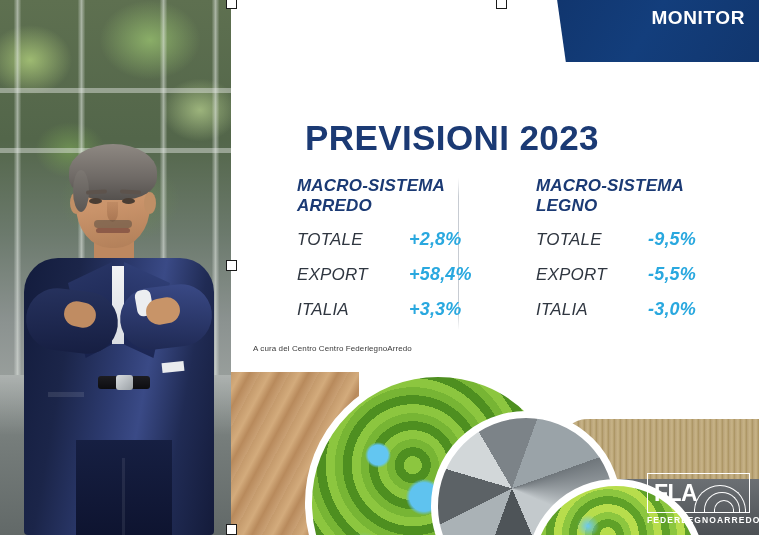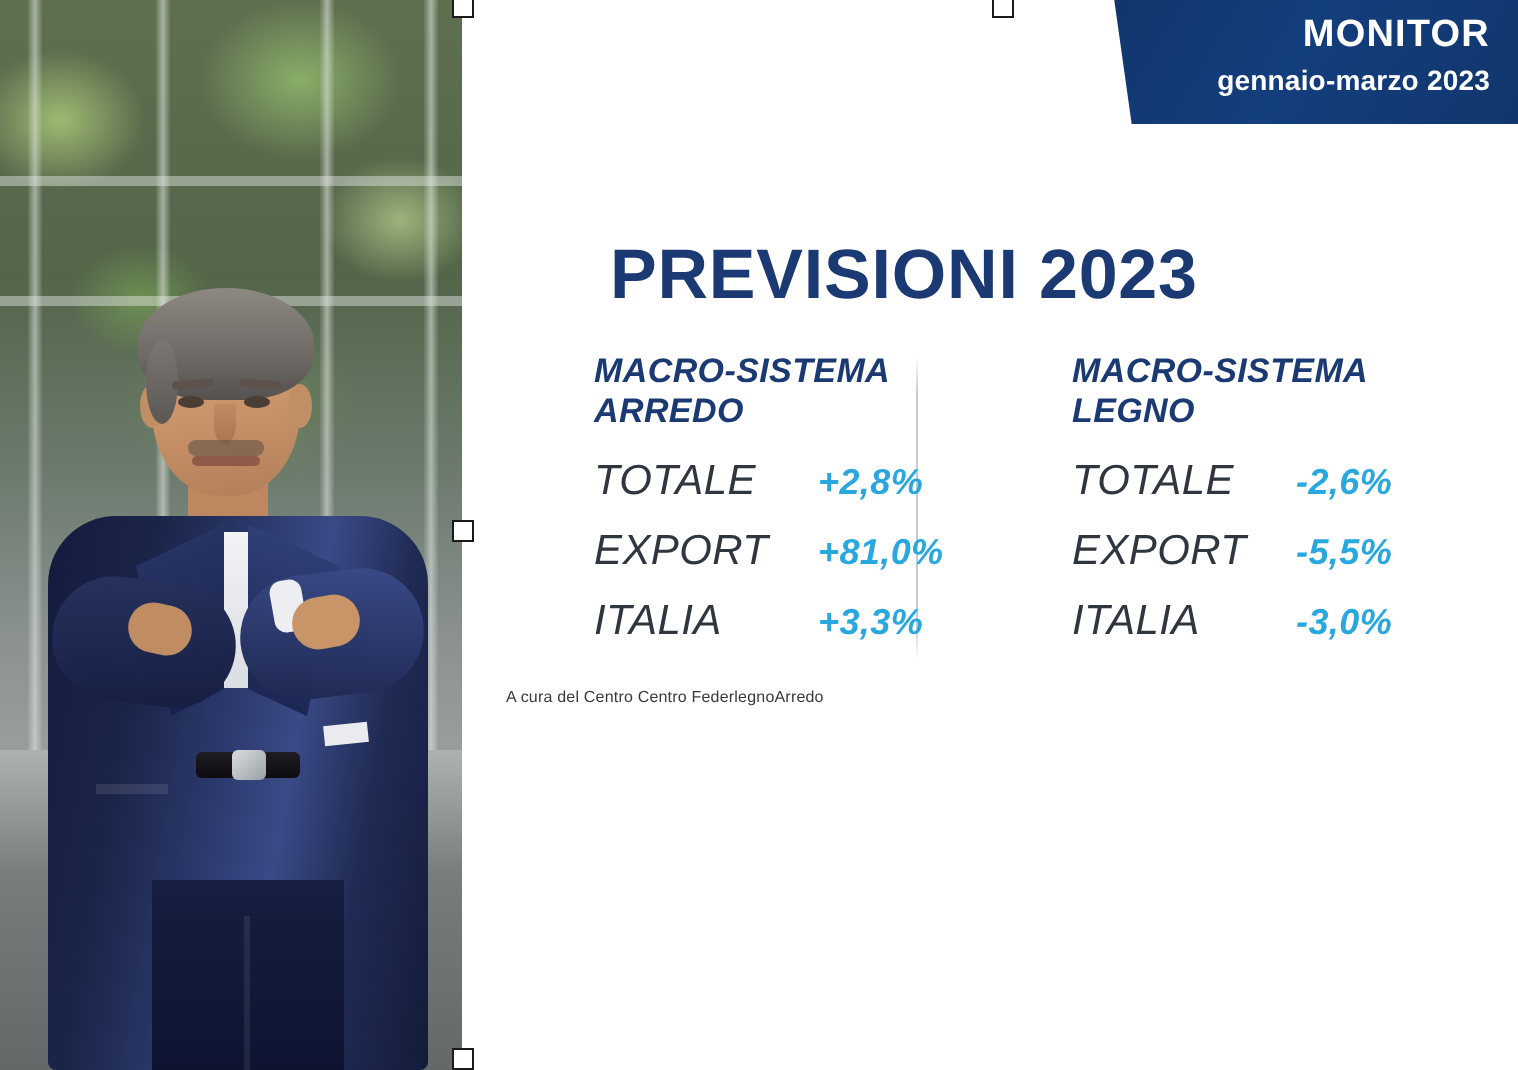--- a/index.html
+++ b/index.html
@@ -102,21 +102,21 @@
 
   .cols{position:absolute;left:66px;top:176px;width:448px;display:flex;}
   .col{width:224px;position:relative;font-style:italic;}
   .divider{position:absolute;left:227px;top:178px;width:1px;height:152px;
       background:linear-gradient(180deg,rgba(200,205,212,0),rgba(196,201,208,.95) 12%,rgba(196,201,208,.95) 88%,rgba(200,205,212,0));}
 
   .col-title{font-size:17px;font-weight:bold;color:#1b3a74;line-height:1.16;letter-spacing:.2px;
       white-space:pre-line;}
   .rows{margin-top:14px;}
   .row{display:flex;align-items:baseline;height:35px;}
-  .row-label{font-size:21px;color:#2f3640;width:112px;letter-spacing:.2px;}
+  .row-label{font-size:17px;color:#2f3640;width:112px;letter-spacing:.2px;}
   .row-value{font-size:18px;font-weight:bold;color:#29a8df;letter-spacing:.2px;}
 
   .credit{position:absolute;left:22px;top:344px;font-size:8px;color:#3a3a3a;letter-spacing:.1px;}
 
   
   .band{position:absolute;left:0;bottom:0;width:528px;height:168px;overflow:hidden;background:#ffffff;}
   .band-wood{position:absolute;left:0;top:5px;width:128px;height:163px;
       background:repeating-linear-gradient(118deg,#c49a6c 0px,#d3ab7c 9px,#b88a5c 17px,#c9a074 26px);}
   .band-grey{position:absolute;left:330px;bottom:0;width:198px;height:62px;
       background:linear-gradient(180deg,#6f7377,#4c5054);}
@@ -210,67 +210,86 @@
   <div class="handle" style="left:226px;top:524px;"></div>
   <div class="handle" style="left:496px;top:-2px;"></div>
 
   <div class="info">
 
     <div class="hdr">
       <div class="hdr-curve"></div>
       <div class="hdr-curve2"></div>
       <div class="hdr-txt">
         <div class="hdr-title">MONITOR</div>
-        <div class="hdr-sub">gennaio-marzo 2023</div>
       </div>
     </div>
 
     <div class="h1">PREVISIONI 2023</div>
 
     <div class="divider"></div>
 
     <div class="cols">
 
       <div class="col">
         <div class="col-title">MACRO-SISTEMA
 ARREDO</div>
         <div class="rows">
           <div class="row">
             <span class="row-label">TOTALE</span>
             <span class="row-value">+2,8%</span>
           </div>
           <div class="row">
             <span class="row-label">EXPORT</span>
-            <span class="row-value">+81,0%</span>
+            <span class="row-value">+58,4%</span>
           </div>
           <div class="row">
             <span class="row-label">ITALIA</span>
             <span class="row-value">+3,3%</span>
           </div>
         </div>
       </div>
 
       <div class="col" style="padding-left:30px;">
         <div class="col-title">MACRO-SISTEMA
 LEGNO</div>
         <div class="rows">
           <div class="row">
             <span class="row-label">TOTALE</span>
-            <span class="row-value">-2,6%</span>
+            <span class="row-value">-9,5%</span>
           </div>
           <div class="row">
             <span class="row-label">EXPORT</span>
             <span class="row-value">-5,5%</span>
           </div>
           <div class="row">
             <span class="row-label">ITALIA</span>
             <span class="row-value">-3,0%</span>
           </div>
         </div>
       </div>
 
     </div>
 
     <div class="credit">A cura del Centro Centro FederlegnoArredo</div>
 
+    <div class="band">
+      <div class="band-wood"></div>
+      <div class="band-grey"></div>
+      <div class="band-burlap"></div>
+      <div class="arc arc-forest1"></div>
+      <div class="arc arc-geo"></div>
+      <div class="arc arc-forest2"></div>
+
+      <div class="logo">
+        <div class="logo-box">
+          <span class="logo-fla">FLA</span>
+          <span class="logo-arcs">
+            <span class="logo-arc la1"></span>
+            <span class="logo-arc la2"></span>
+            <span class="logo-arc la3"></span>
+          </span>
+        </div>
+        <div class="logo-name">FEDERLEGNOARREDO</div>
+      </div>
+    </div>
 
   </div>
 </div>
 
 </body></html>

